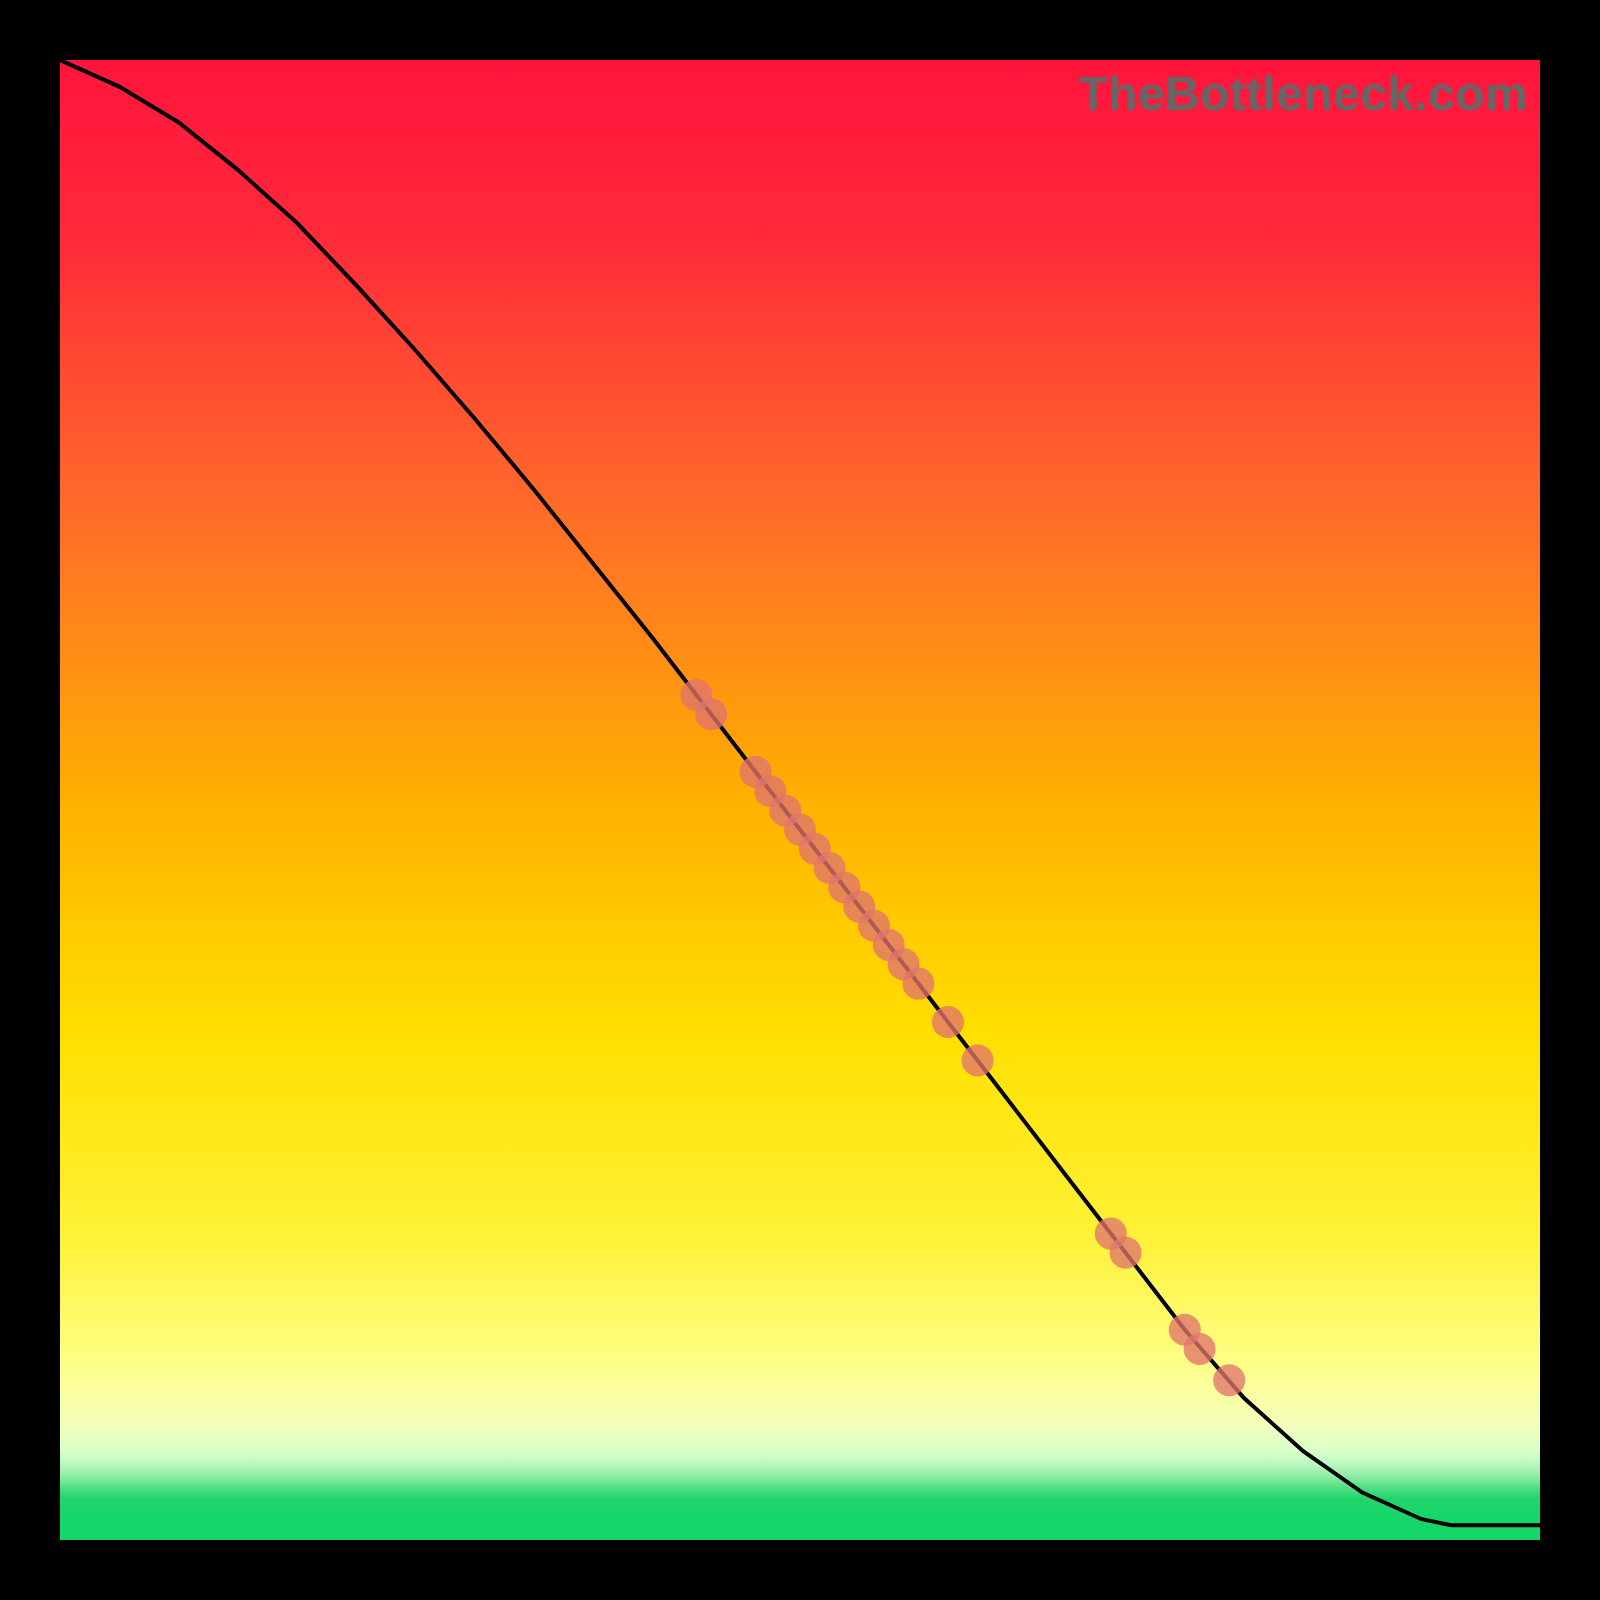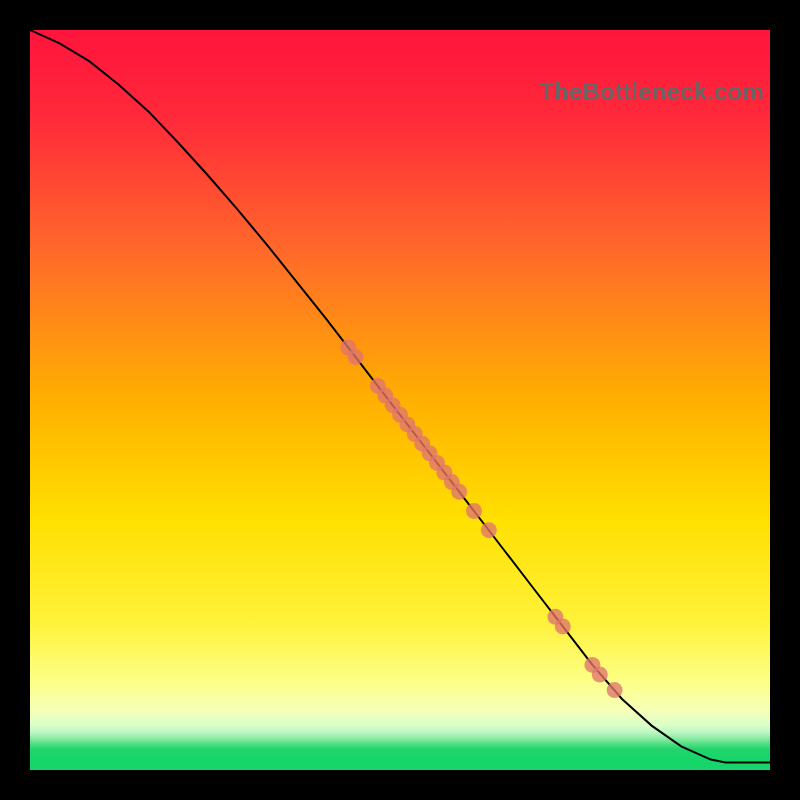--- a/index.html
+++ b/index.html
@@ -31,21 +31,20 @@
   .watermark {
     position: absolute;
     top: 4px;
     right: 6px;
     font-family: Arial, Helvetica, sans-serif;
     font-size: 24px;
     font-weight: 600;
     color: #666;
     letter-spacing: 0.2px;
     user-select: none;
-    margin-top: 44px;
   }
   svg.overlay {
     position: absolute;
     left: 0; top: 0;
     width: 740px; height: 740px;
   }
   .curve {
     fill: none;
     stroke: #000;
     stroke-width: 2;

